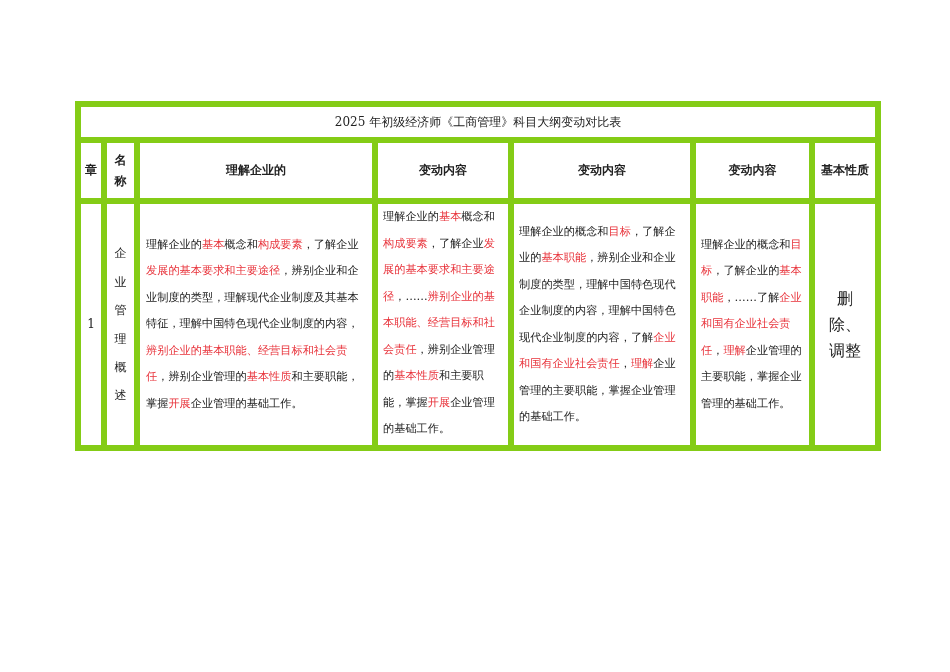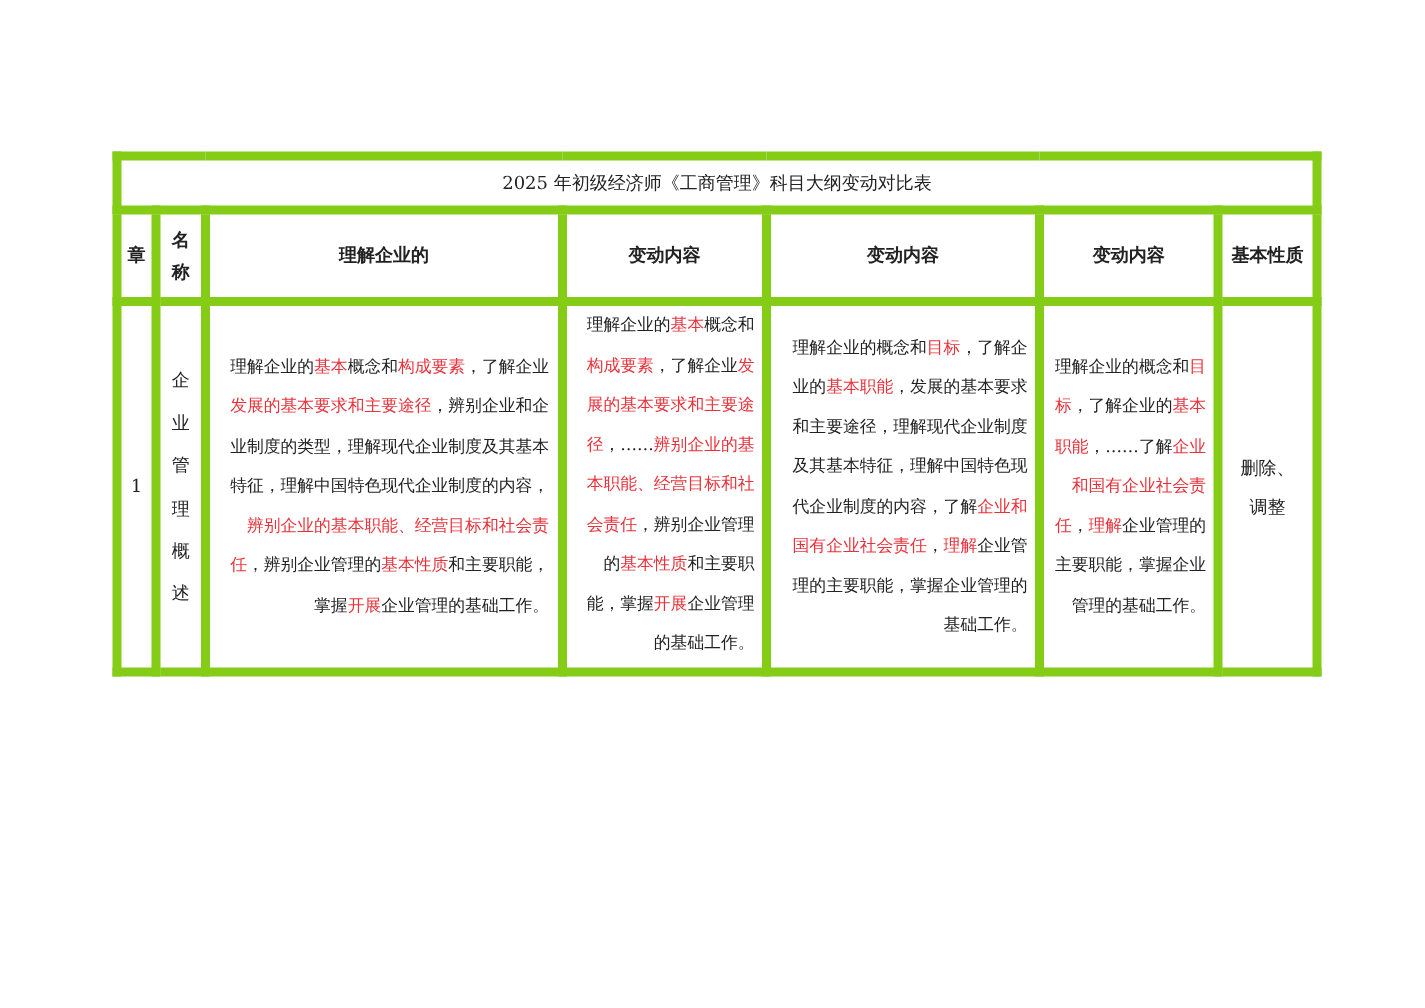--- a/index.html
+++ b/index.html
@@ -8,24 +8,24 @@
     table.cmp { position: absolute; left: 75px; top: 101px; width: 800px;
                 border-collapse: collapse; table-layout: fixed; }
     table.cmp td { border: 6px solid #84cc16; padding: 0; text-align: center;
                    vertical-align: middle; font-size: 12px; line-height: 1.2; }
     .title-cell { height: 30px; font-size: 12px; }
     .year-row td { height: 31px; font-weight: bold; font-family: "DejaVu Sans", "Liberation Sans", sans-serif; font-size: 12px; }
     .head-row td { height: 55px; font-weight: bold; font-family: "DejaVu Sans", "Liberation Sans", sans-serif; font-size: 12px; }
     .vstack { display: flex; flex-direction: column; align-items: center; justify-content: center; gap: 6px; }
     .vstack.name-col { gap: 14px; font-weight: normal; font-family: "DejaVu Serif", "Liberation Serif", serif; font-size: 12px; }
     .content-row td { height: 241px; }
-    .para { text-align: right; font-size: 11.2px; line-height: 26.5px; padding: 0 5px; }
+    .para { text-align: left; font-size: 11.2px; line-height: 26.5px; padding: 0 5px; }
     .para.orig { padding: 0 6px 0 6px; }
     .red { color: #e8323a; }
-    .note-text { font-size: 12px; line-height: 26px; padding: 0 8px; }
+    .note-text { font-size: 16px; line-height: 26px; padding: 0 8px; }
   </style>
 </head>
 <body>
 
 <table class="cmp">
   <colgroup>
     <col style="width:26px">
     <col style="width:33px">
     <col style="width:238px">
     <col style="width:136px">
@@ -63,21 +63,21 @@
             <span>述</span>
           </div>
     </td>
     <td>
       <div class="para orig"><span>理解企业的</span><span class="red">基本</span><span>概念和</span><span class="red">构成要素</span><span>，了解企业</span><span class="red">发展的基本要求和主要途径</span><span>，辨别企业和企业制度的类型，理解现代企业制度及其基本特征，理解中国特色现代企业制度的内容，</span><span class="red">辨别企业的基本职能、经营目标和社会责任</span><span>，辨别企业管理的</span><span class="red">基本性质</span><span>和主要职能，掌握</span><span class="red">开展</span><span>企业管理的基础工作。</span></div>
     </td>
     <td style="vertical-align:top;">
       <div class="para" style="padding-top:0;"><span>理解企业的</span><span class="red">基本</span><span>概念和</span><span class="red">构成要素</span><span>，了解企业</span><span class="red">发展的基本要求和主要途径</span><span>，……</span><span class="red">辨别企业的基本职能、经营目标和社会责任</span><span>，辨别企业管理的</span><span class="red">基本性质</span><span>和主要职能，掌握</span><span class="red">开展</span><span>企业管理的基础工作。</span></div>
     </td>
     <td>
-      <div class="para"><span>理解企业的概念和</span><span class="red">目标</span><span>，了解企业的</span><span class="red">基本职能</span><span>，发展的基本要求和主要途径，理解现代企业制度及其基本特征，理解中国特色现代企业制度的内容，了解</span><span class="red">企业和国有企业社会责任</span><span>，</span><span class="red">理解</span><span>企业管理的主要职能，掌握企业管理的基础工作。</span></div>
+      <div class="para"><span>理解企业的概念和</span><span class="red">目标</span><span>，了解企业的</span><span class="red">基本职能</span><span>，辨别企业和企业制度的类型，理解中国特色现代企业制度的内容，理解中国特色现代企业制度的内容，了解</span><span class="red">企业和国有企业社会责任</span><span>，</span><span class="red">理解</span><span>企业管理的主要职能，掌握企业管理的基础工作。</span></div>
     </td>
     <td>
       <div class="para"><span>理解企业的概念和</span><span class="red">目标</span><span>，了解企业的</span><span class="red">基本职能</span><span>，……了解</span><span class="red">企业和国有企业社会责任</span><span>，</span><span class="red">理解</span><span>企业管理的主要职能，掌握企业管理的基础工作。</span></div>
     </td>
     <td>
       <div class="note-text">删除、调整</div>
     </td>
   </tr>
 </tbody>
   </table>

